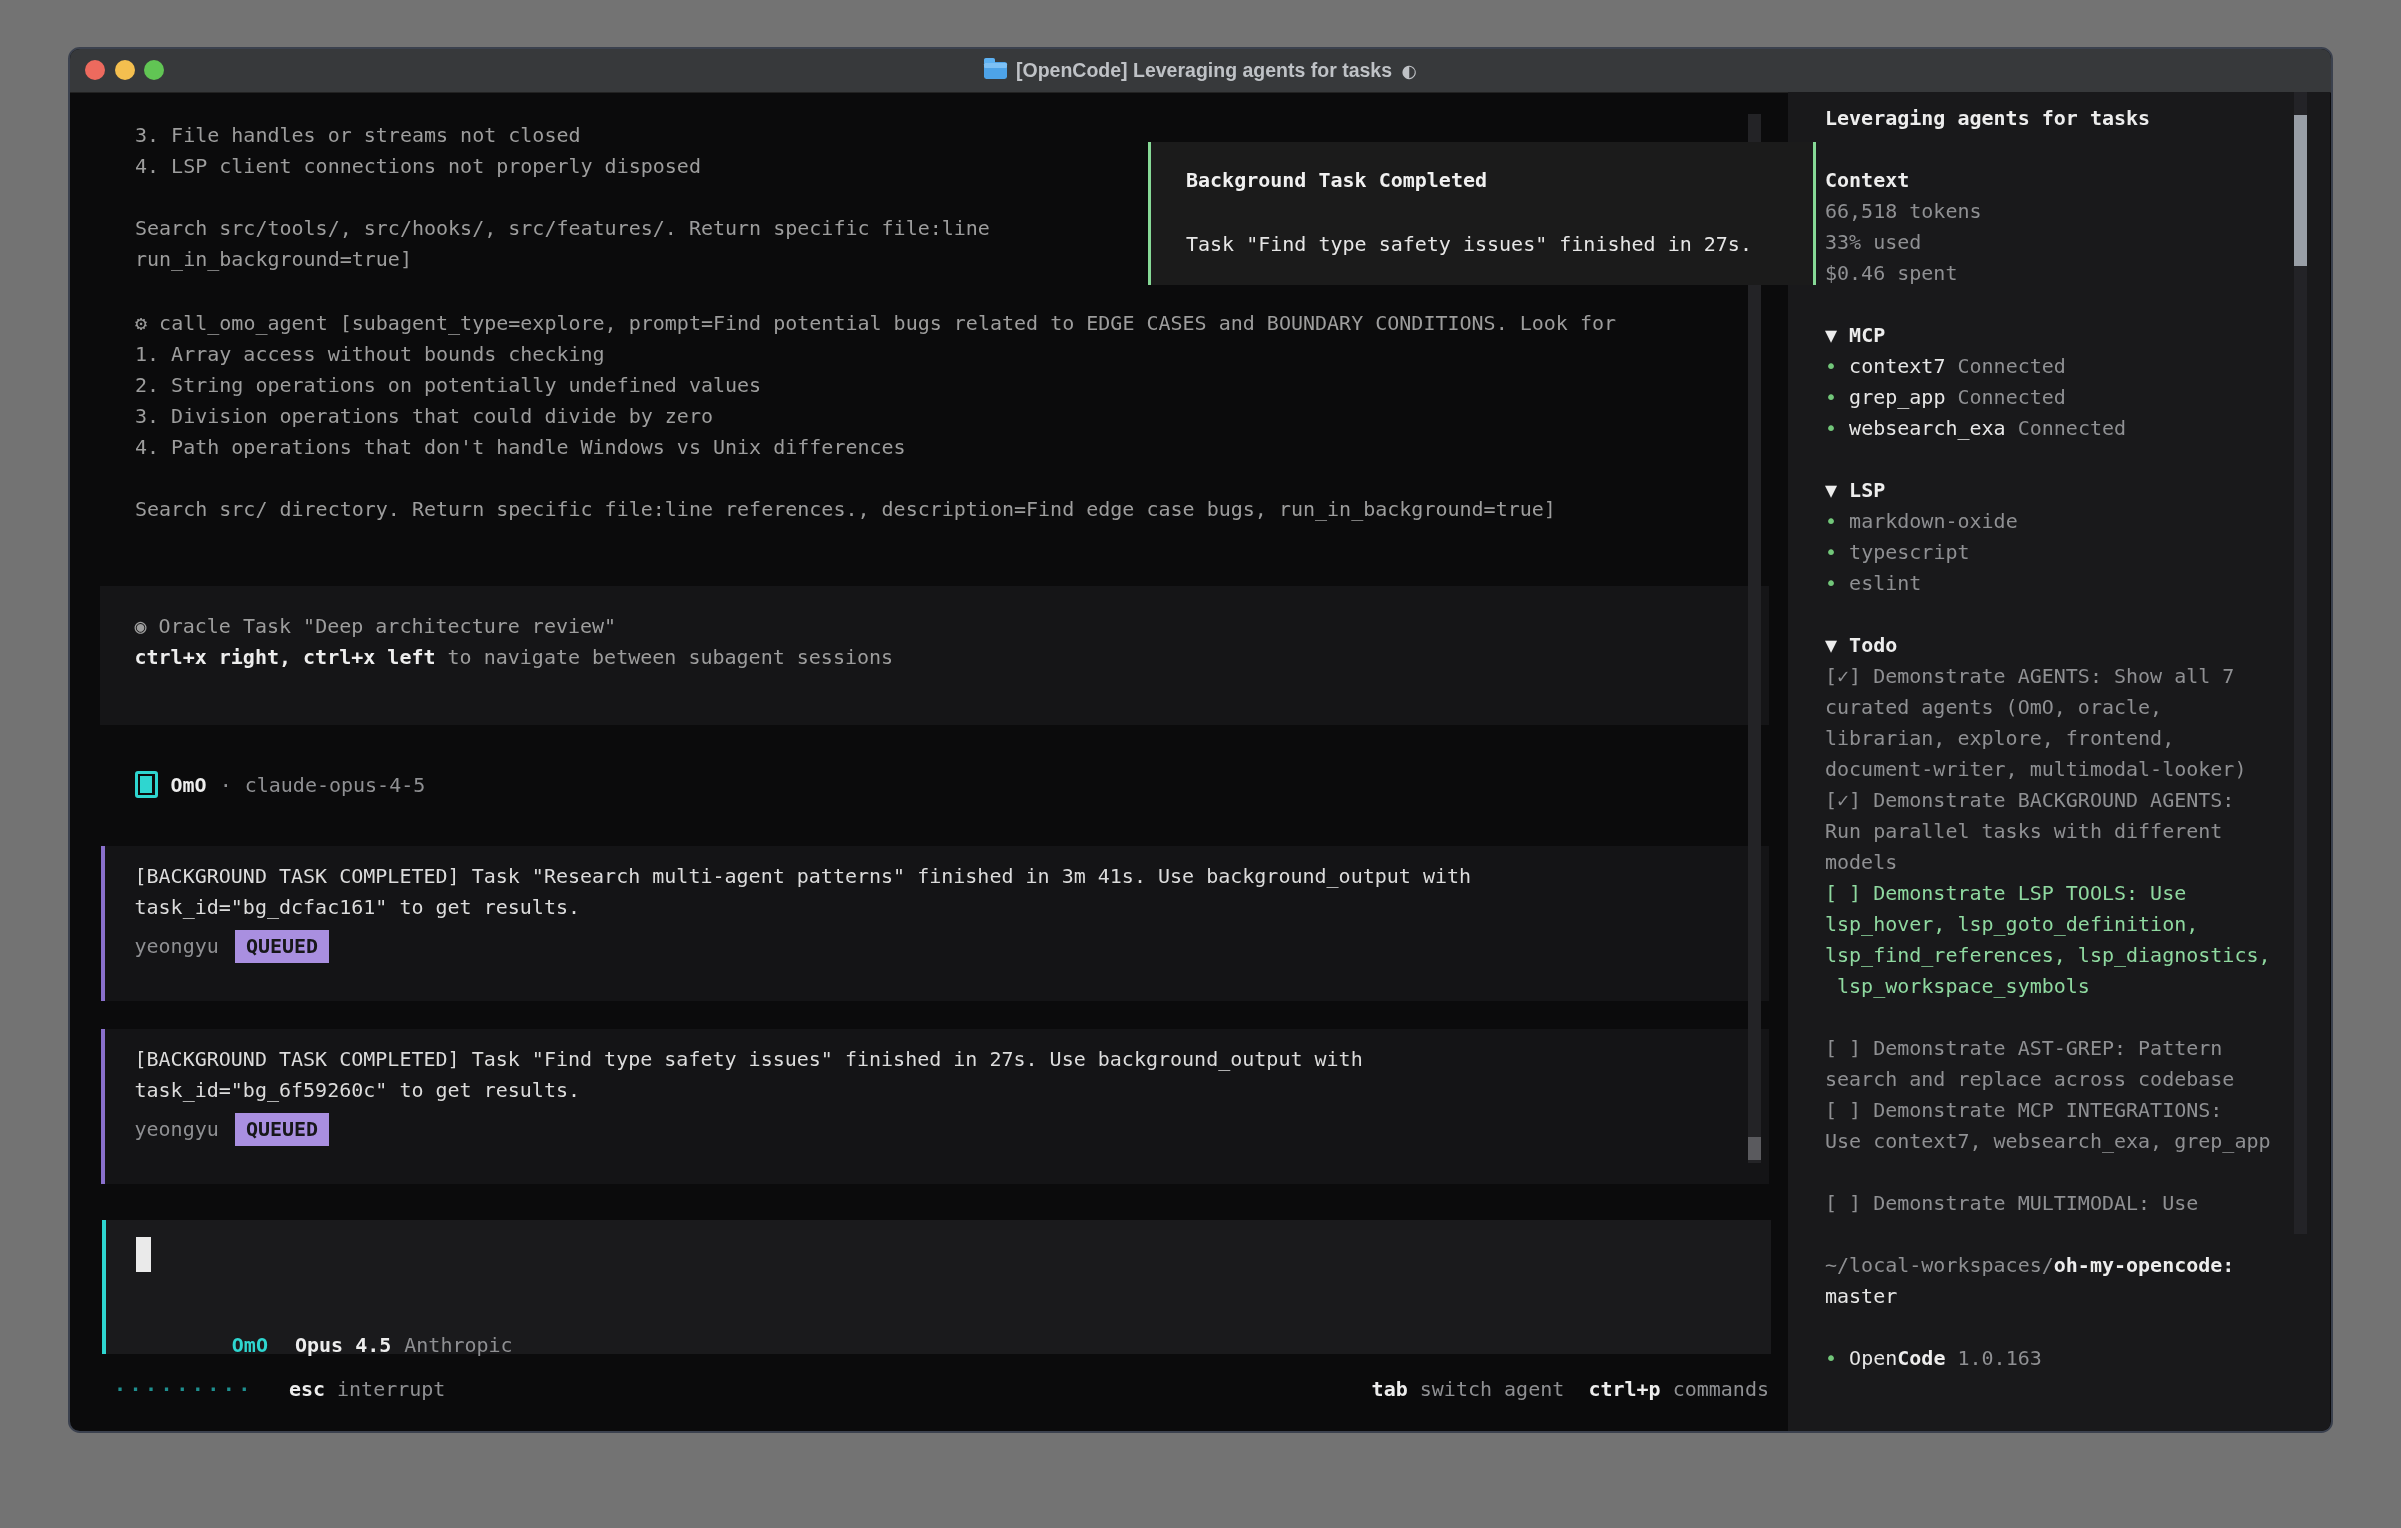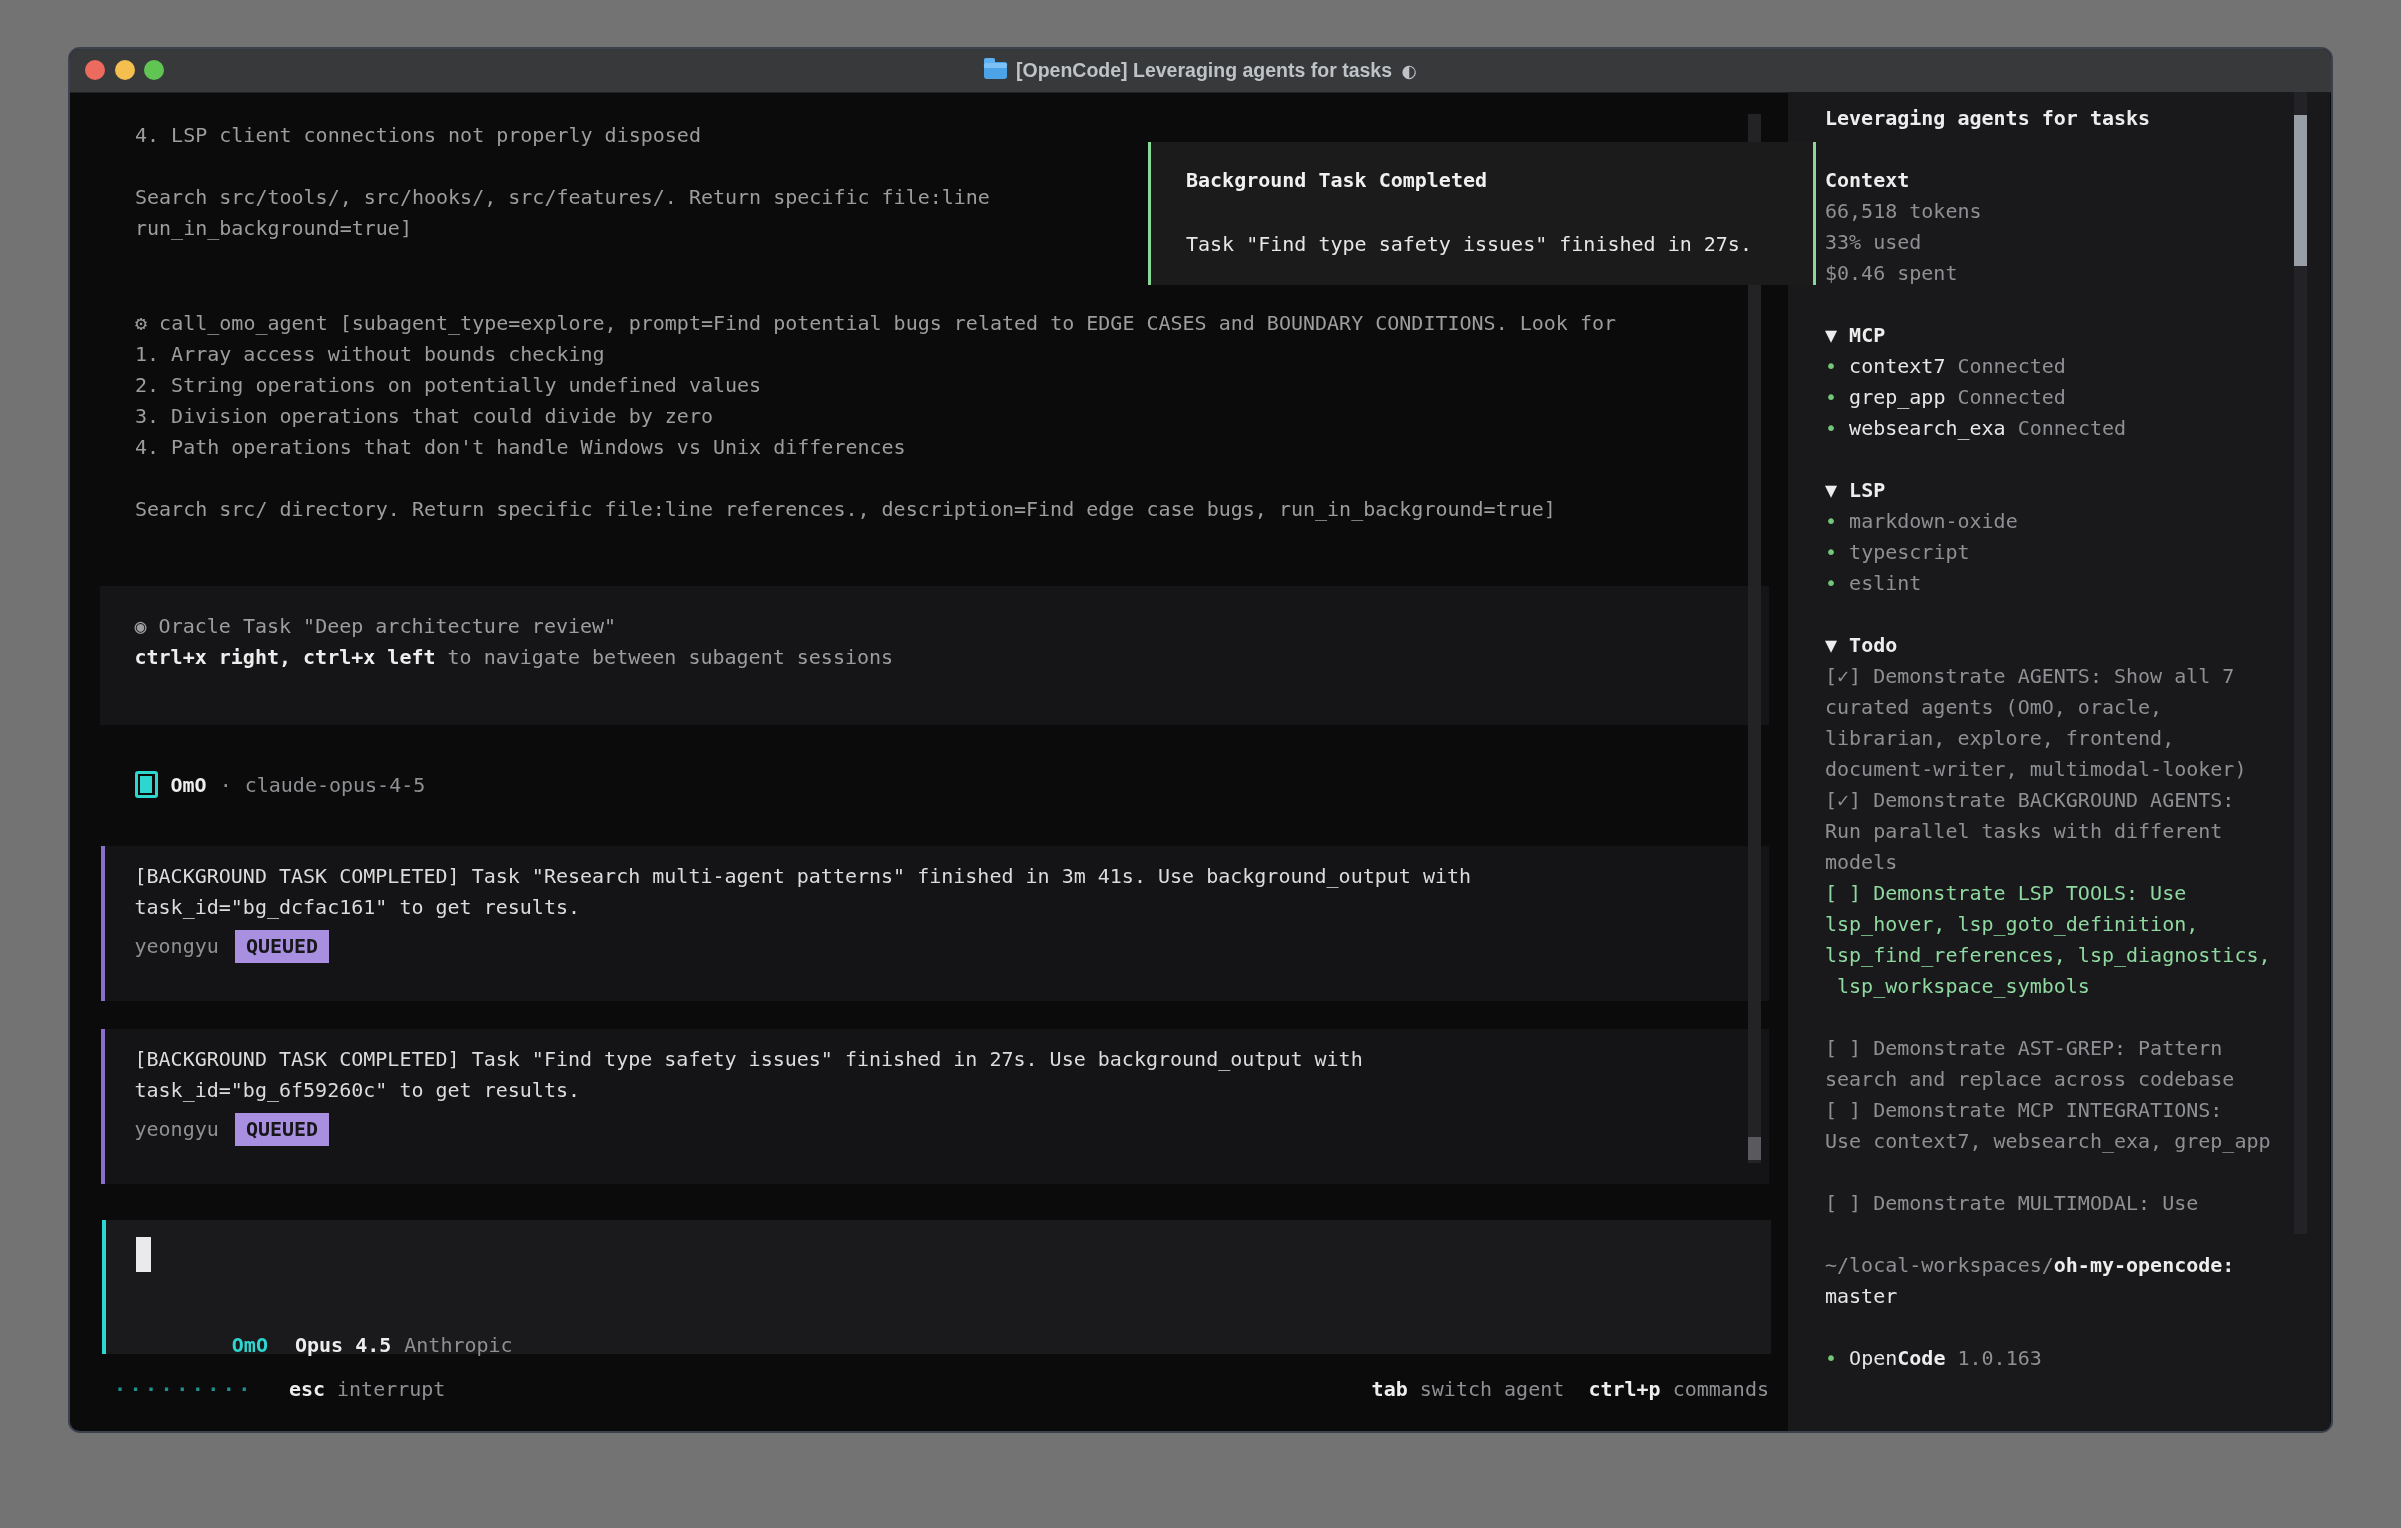--- a/index.html
+++ b/index.html
@@ -95,20 +95,21 @@
       <span class="tl yellow"></span>
       <span class="tl green"></span>
       <span class="title-wrap">
         <span class="folder-icon"></span>
         <span>[OpenCode] Leveraging agents for tasks</span>
         <span class="moon">◐</span>
       </span>
     </div>
 
     <div class="abs" style="left:65px;top:71px;">
+        <div class="line"><span class="g">3. File handles or streams not closed</span></div>
         <div class="line"><span class="g">4. LSP client connections not properly disposed</span></div>
         <div class="line"><span class="g">&nbsp;</span></div>
         <div class="line"><span class="g">Search src/tools/, src/hooks/, src/features/. Return specific file:line</span></div>
         <div class="line"><span class="g">run_in_background=true]</span></div>
       </div>
 
     <div id="notification">
       <div class="ntitle">Background Task Completed</div>
       <div class="nbody">Task "Find type safety issues" finished in 27s.</div>
     </div>

